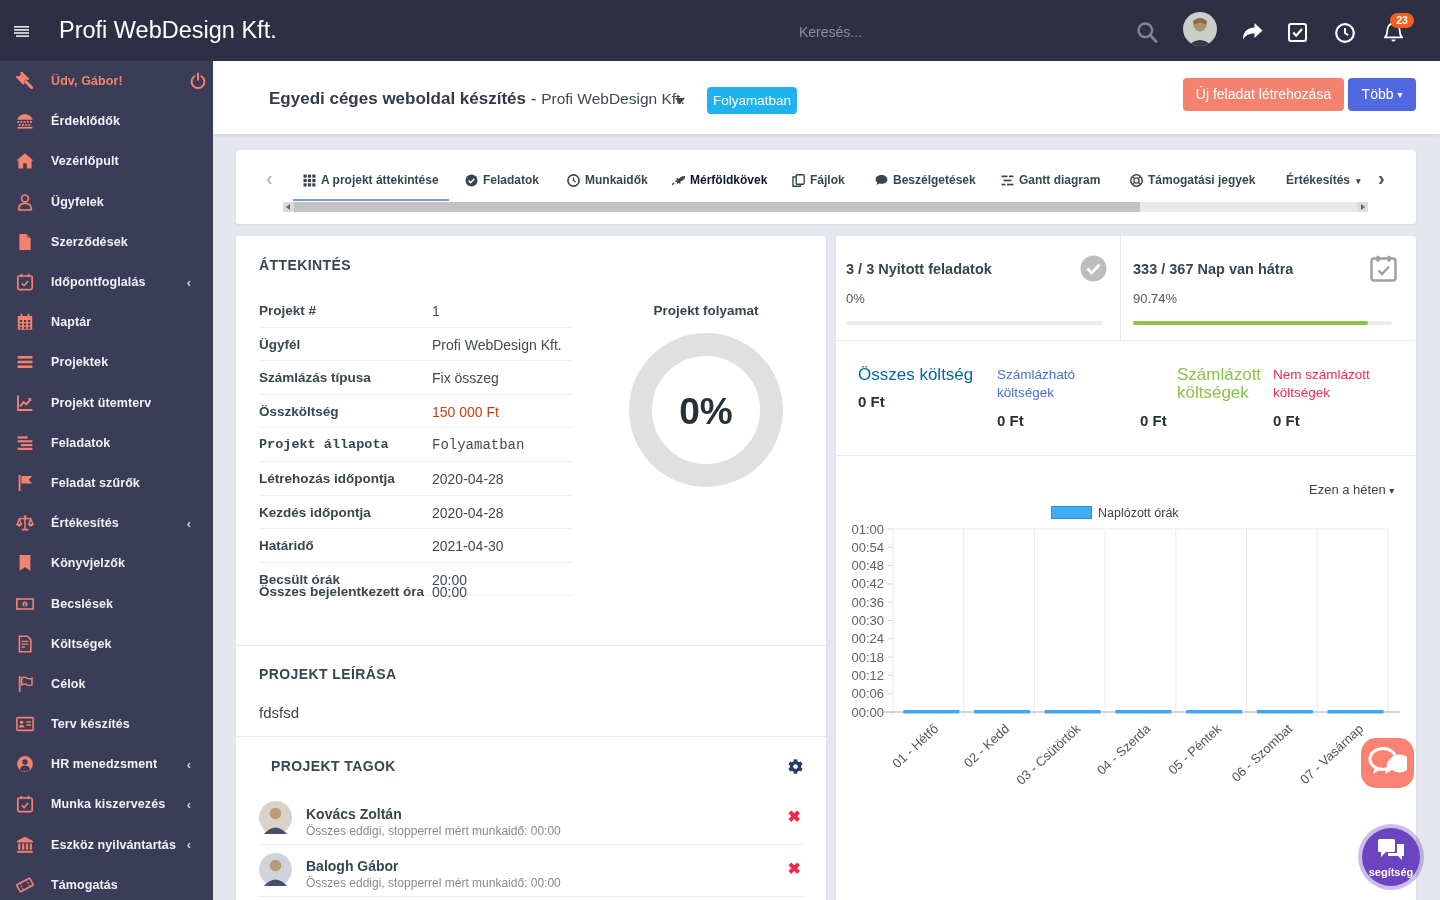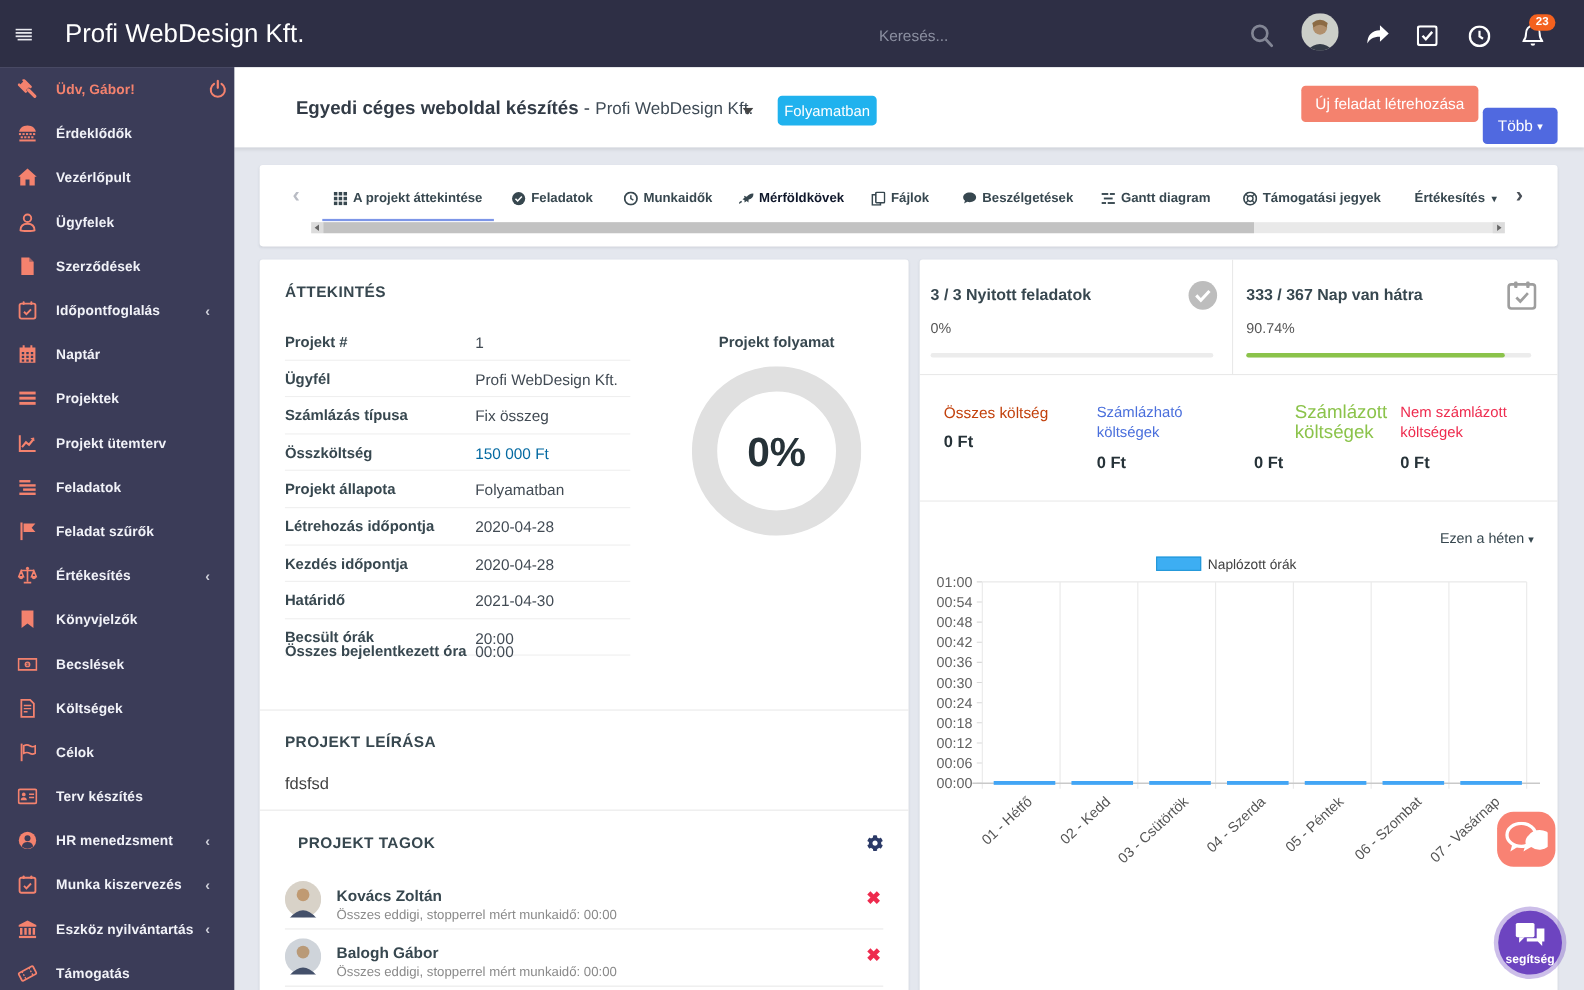--- a/index.html
+++ b/index.html
@@ -346,21 +346,21 @@
     </div>
   </div>
 
 <div id="hband">
   <div class="abs" style="left:44px;top:28px;font-size:17px;font-weight:700;color:#323b46;margin-left:12px;">Egyedi céges weboldal készítés <span style="font-weight:400;">-</span> <span style="font-size:15.5px;font-weight:400;color:#3e4a55;">Profi WebDesign Kft.</span></div>
   <svg class="abs" style="left:462px;top:37px" width="10" height="6" viewBox="0 0 10 6">
       <path d="M0 0 h10 l-5 6 Z" fill="#444"></path>
     </svg>
   <div class="btn" style="left:494px;top:26px;width:90px;height:27px;background:#20b2ee;line-height:27px;font-size:13.5px;">Folyamatban</div>
   <div class="btn" style="left:970px;top:17px;width:161px;height:33px;background:#f4826e;line-height:33px;">Új feladat létrehozása</div>
-  <div class="btn" style="left:1135px;top:17px;width:68px;height:33px;background:#5069e0;line-height:33px;margin-top:20px;">Több <span style="font-size:10px;position:relative;top:-1px;">▾</span></div>
+  <div class="btn" style="left:1135px;top:17px;width:68px;height:33px;background:#5069e0;line-height:33px;">Több <span style="font-size:10px;position:relative;top:-1px;">▾</span></div>
 </div>
 
 <div class="card" id="tabcard" style="left:236px;top:150px;width:1180px;height:74px;">
   <div class="abs" style="left:30px;top:17px;color:#b9bcc4;font-size:20px;font-weight:700;">‹</div>
   <div id="tabs">
       <div style="position:absolute;left:67px;top:21px;display:flex;align-items:center;font-size:12px;font-weight:700;color:#37474f;white-space:nowrap;height:18px;"><svg width="13" height="13" viewBox="0 0 13 13" style="margin-right:5px;flex:none;">
           <g fill="#37474f">
             <rect x="0.5" y="0.5" width="3.2" height="3.2"></rect>
             <rect x="4.9" y="0.5" width="3.2" height="3.2"></rect>
             <rect x="9.3" y="0.5" width="3.2" height="3.2"></rect>
@@ -436,23 +436,23 @@
       <div class="abs" style="left:23px;top:91.6px;width:314px;height:33.6px;border-bottom:1px solid #efefef;">
         <span style="position:absolute;left:0;top:9px;font-size:13.5px;font-weight:700;color:#37474f;">Ügyfél</span>
         <span style="position:absolute;left:173px;top:9px;font-size:14px;color:#424b54;">Profi WebDesign Kft.</span>
       </div>
       <div class="abs" style="left:23px;top:125.2px;width:314px;height:33.6px;border-bottom:1px solid #efefef;">
         <span style="position:absolute;left:0;top:9px;font-size:13.5px;font-weight:700;color:#37474f;">Számlázás típusa</span>
         <span style="position:absolute;left:173px;top:9px;font-size:14px;color:#424b54;">Fix összeg</span>
       </div>
       <div class="abs" style="left:23px;top:158.8px;width:314px;height:33.6px;border-bottom:1px solid #efefef;">
         <span style="position:absolute;left:0;top:9px;font-size:13.5px;font-weight:700;color:#37474f;">Összköltség</span>
-        <span style="position:absolute;left:173px;top:9px;font-size:14px;color:#0369a1;">150 000 Ft</span>
-      </div>
-      <div class="abs" style="left:23px;top:192.4px;width:314px;height:33.6px;border-bottom:1px solid #efefef;">
+        <span style="position:absolute;left:173px;top:9px;font-size:14px;color:#c2410c;">150 000 Ft</span>
+      </div>
+      <div class="abs" style="left:23px;top:192.4px;width:314px;height:33.6px;border-bottom:1px solid #efefef;font-family:Liberation Mono, monospace;">
         <span style="position:absolute;left:0;top:9px;font-size:13.5px;font-weight:700;color:#37474f;">Projekt állapota</span>
         <span style="position:absolute;left:173px;top:9px;font-size:14px;color:#424b54;">Folyamatban</span>
       </div>
       <div class="abs" style="left:23px;top:226px;width:314px;height:33.6px;border-bottom:1px solid #efefef;">
         <span style="position:absolute;left:0;top:9px;font-size:13.5px;font-weight:700;color:#37474f;">Létrehozás időpontja</span>
         <span style="position:absolute;left:173px;top:9px;font-size:14px;color:#424b54;">2020-04-28</span>
       </div>
       <div class="abs" style="left:23px;top:259.6px;width:314px;height:33.6px;border-bottom:1px solid #efefef;">
         <span style="position:absolute;left:0;top:9px;font-size:13.5px;font-weight:700;color:#37474f;">Kezdés időpontja</span>
         <span style="position:absolute;left:173px;top:9px;font-size:14px;color:#424b54;">2020-04-28</span>
@@ -530,21 +530,21 @@
   <svg class="abs" style="left:534px;top:19px" width="27" height="27" viewBox="0 0 27 27">
       <rect x="1.5" y="3.5" width="24" height="22" rx="2.5" fill="none" stroke="#9e9e9e" stroke-width="2.4"></rect>
       <rect x="6.5" y="0.8" width="3" height="6" rx="1" fill="#9e9e9e"></rect>
       <rect x="17.5" y="0.8" width="3" height="6" rx="1" fill="#9e9e9e"></rect>
       <path d="M8.5 15.5 l3.6 3.6 L19 11.5" fill="none" stroke="#9e9e9e" stroke-width="2.4"></path>
     </svg>
   <div class="hr" style="left:0;top:104px;width:580px;"></div>
 
   <div id="costs">
       <div class="abs" style="left:22px;top:130px;width:130px;height:70px;">
-        <div style="font-size:14px;color:#c2410c;line-height:18px;width:200px;">Összes költség</div>
+        <div style="font-size:17px;color:#0369a1;line-height:18px;width:200px;">Összes költség</div>
         <div style="position:absolute;left:0;top:27px;font-size:15px;font-weight:700;color:#263238;">0 Ft</div>
       </div>
       <div class="abs" style="left:161px;top:130px;width:130px;height:70px;">
         <div style="font-size:13.5px;color:#4a6fdc;line-height:18px;width:100px;">Számlázható költségek</div>
         <div style="position:absolute;left:0;top:46px;font-size:15px;font-weight:700;color:#263238;">0 Ft</div>
       </div>
       <div class="abs" style="left:304px;top:130px;width:130px;height:70px;">
         <div style="font-size:17px;color:#8bc34a;line-height:18px;width:100px;margin-left:37px;">Számlázott költségek</div>
         <div style="position:absolute;left:0;top:46px;font-size:15px;font-weight:700;color:#263238;">0 Ft</div>
       </div>

